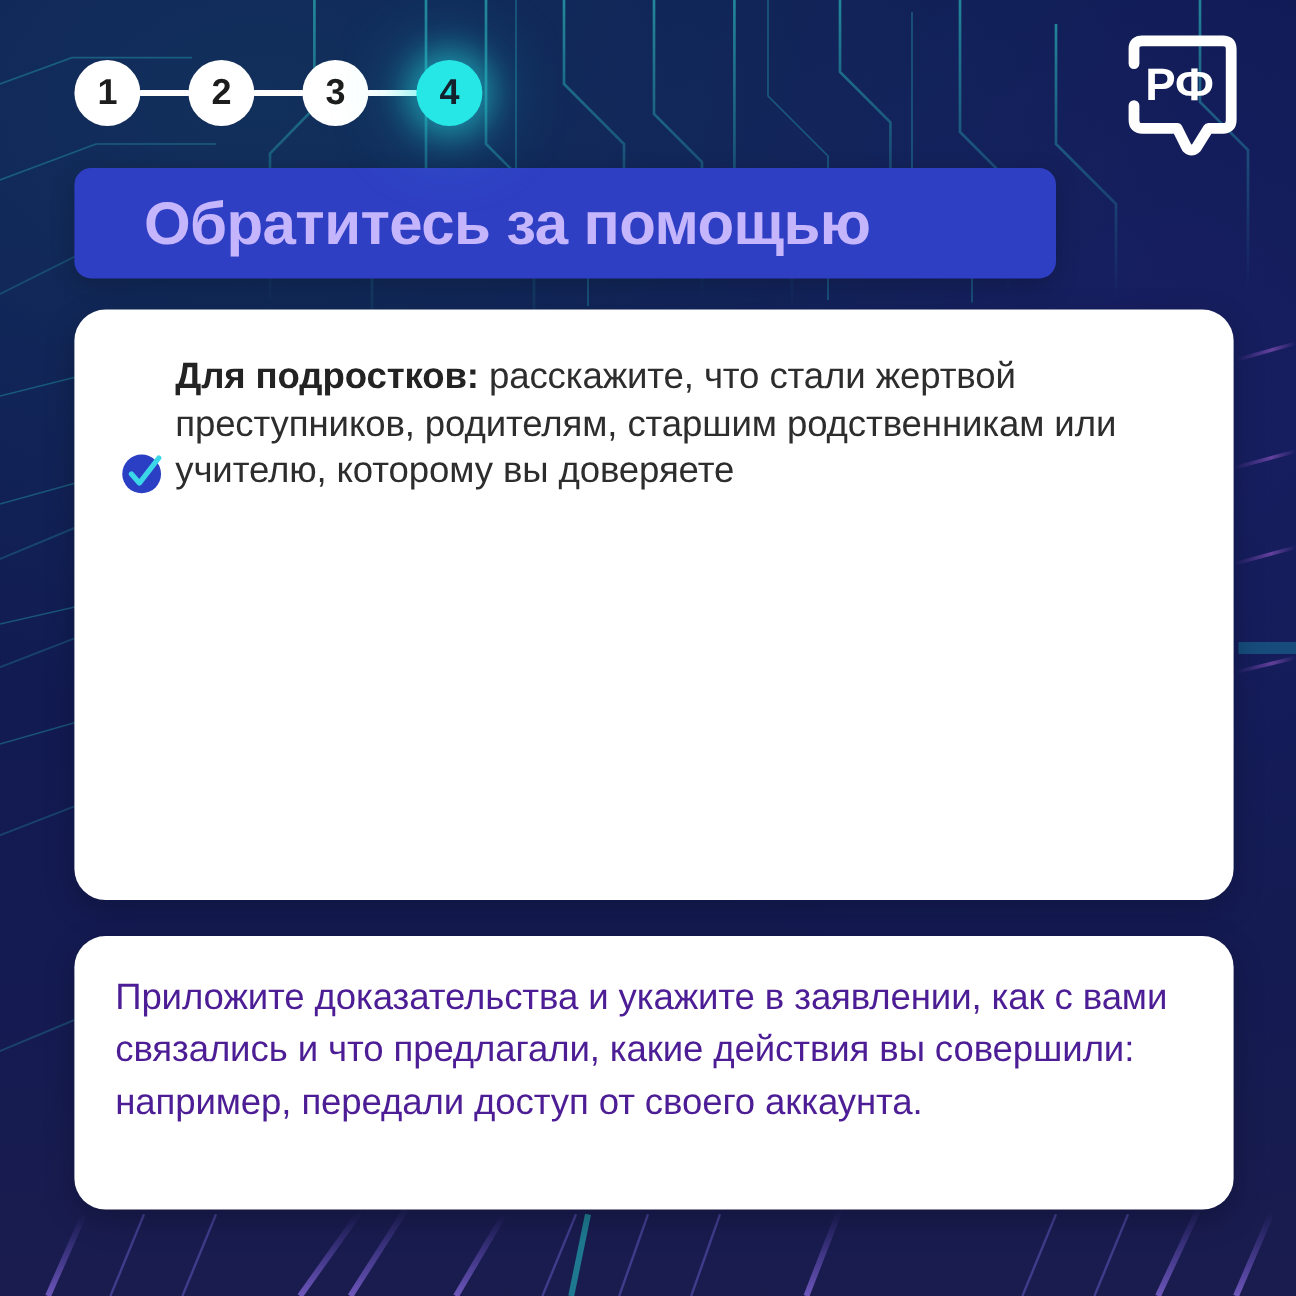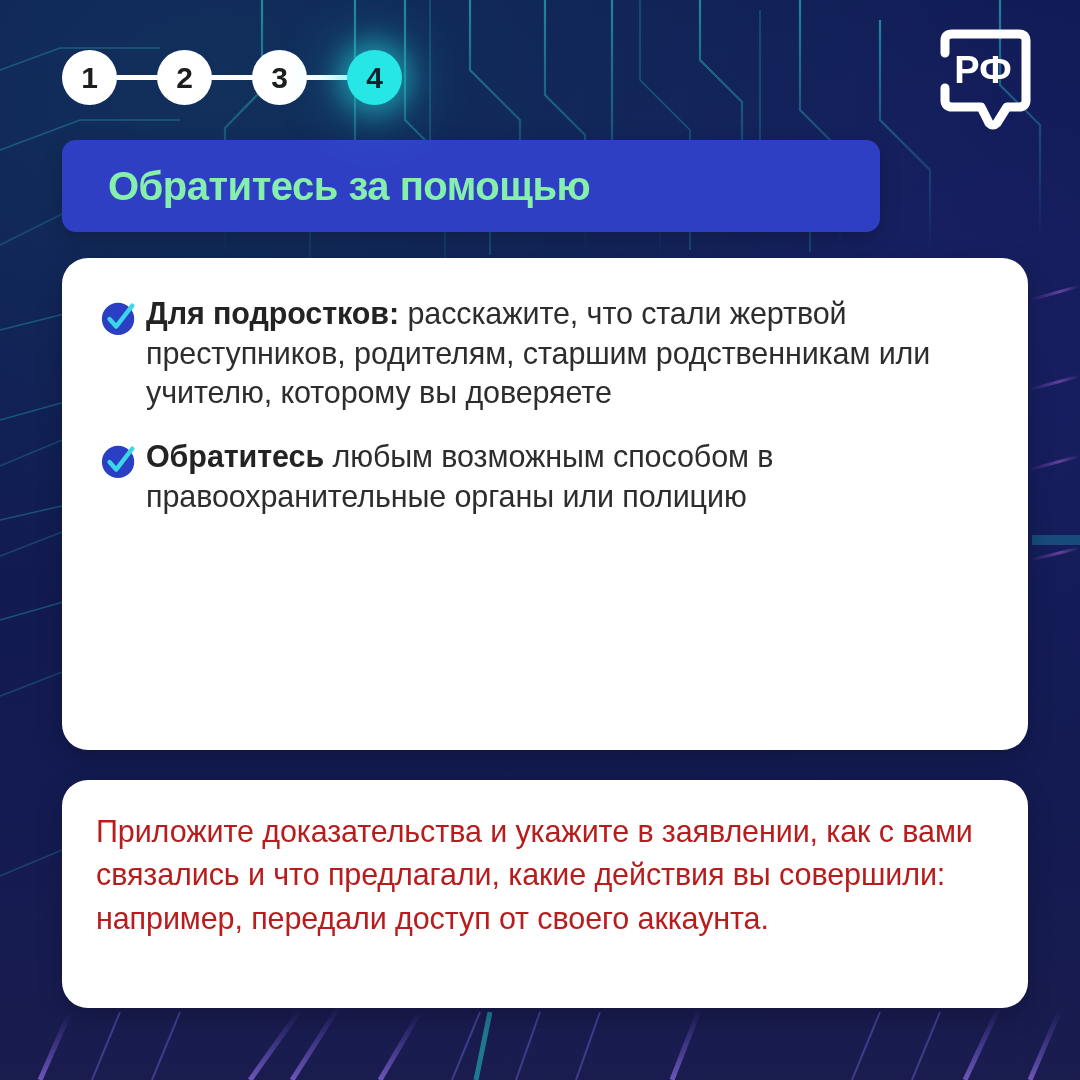--- a/index.html
+++ b/index.html
@@ -47,50 +47,50 @@
   .logo{position:absolute;right:45px;top:26px;width:100px;height:108px;}
 
   
   .title-banner{
     position:absolute;left:62px;top:140px;width:818px;height:92px;
     background:#2f3fc4;border-radius:14px;
     display:flex;align-items:center;
     box-shadow:0 6px 20px rgba(0,0,0,.22);
   }
   .title-banner h1{
-    margin:4px;padding:0 0 0 42px;
-    color:#86efac;font-size:40px;font-weight:bold;letter-spacing:-.5px;
+    margin:16px;padding:0 0 0 42px;
+    color:#c4b5fd;font-size:50px;font-weight:bold;letter-spacing:-.5px;
     white-space:nowrap;
     font-family:"Liberation Sans","DejaVu Sans",sans-serif;
   }
 
   
   .card{
     position:absolute;left:62px;width:966px;
     background:#ffffff;border-radius:26px;
     box-shadow:0 8px 26px rgba(0,0,0,.22);
     box-sizing:border-box;
   }
   .card-bullets{top:258px;height:492px;padding:36px 40px 0 38px;}
   .card-note{top:780px;height:228px;padding:30px 44px 0 34px;}
 
-  .bullet{display:flex;align-items:flex-start;margin-bottom:24px;}
+  .bullet{display:flex;align-items:flex-end;margin-bottom:24px;}
   .bullet:last-child{margin-bottom:0;}
   .check-wrap{flex:0 0 auto;width:46px;padding-top:5px;}
   .check-icon{display:block;width:38px;height:38px;}
   .bullet-text{
     flex:1 1 auto;
     color:#2d2d2d;font-size:30.5px;line-height:1.30;
     letter-spacing:-.1px;
     font-family:"Liberation Sans","DejaVu Sans",sans-serif;
   }
   .bullet-text b{font-weight:bold;color:#232323;}
 
   .note-text{
-    color:#b91c1c;font-size:30.5px;line-height:1.42;letter-spacing:-.1px;
+    color:#4c1d95;font-size:30.5px;line-height:1.42;letter-spacing:-.1px;
     margin:0;
     font-family:"Liberation Sans","DejaVu Sans",sans-serif;
   }
 </style>
 </head>
 <body>
 
 <div class="poster">
 
   <div class="bg-layer">
@@ -206,29 +206,20 @@
       <span class="check-wrap">
         <svg class="check-icon" viewBox="0 0 40 40">
           <circle cx="19" cy="21" r="17" fill="#2b3fc4"></circle>
           <path d="M10 21 L17 29 L34 7" fill="none" stroke="#3bd6e8" stroke-width="4.6" stroke-linecap="round" stroke-linejoin="round"></path>
         </svg>
       </span>
       <span class="bullet-text"><b>Для подростков:</b><span> расскажите, что стали жертвой преступников, родителям, старшим родственникам или учителю, которому вы доверяете</span></span>
     </div>
 
 
-    <div class="bullet">
-      <span class="check-wrap">
-        <svg class="check-icon" viewBox="0 0 40 40">
-          <circle cx="19" cy="21" r="17" fill="#2b3fc4"></circle>
-          <path d="M10 21 L17 29 L34 7" fill="none" stroke="#3bd6e8" stroke-width="4.6" stroke-linecap="round" stroke-linejoin="round"></path>
-        </svg>
-      </span>
-      <span class="bullet-text"><b>Обратитесь</b><span> любым возможным способом в правоохранительные органы или полицию</span></span>
-    </div>
 
   </div>
 
   <div class="card card-note">
     <p class="note-text">Приложите доказательства и укажите в заявлении, как с вами связались и что предлагали, какие действия вы совершили: например, передали доступ от своего аккаунта.</p>
   </div>
 
 </div>
 
 </body></html>

